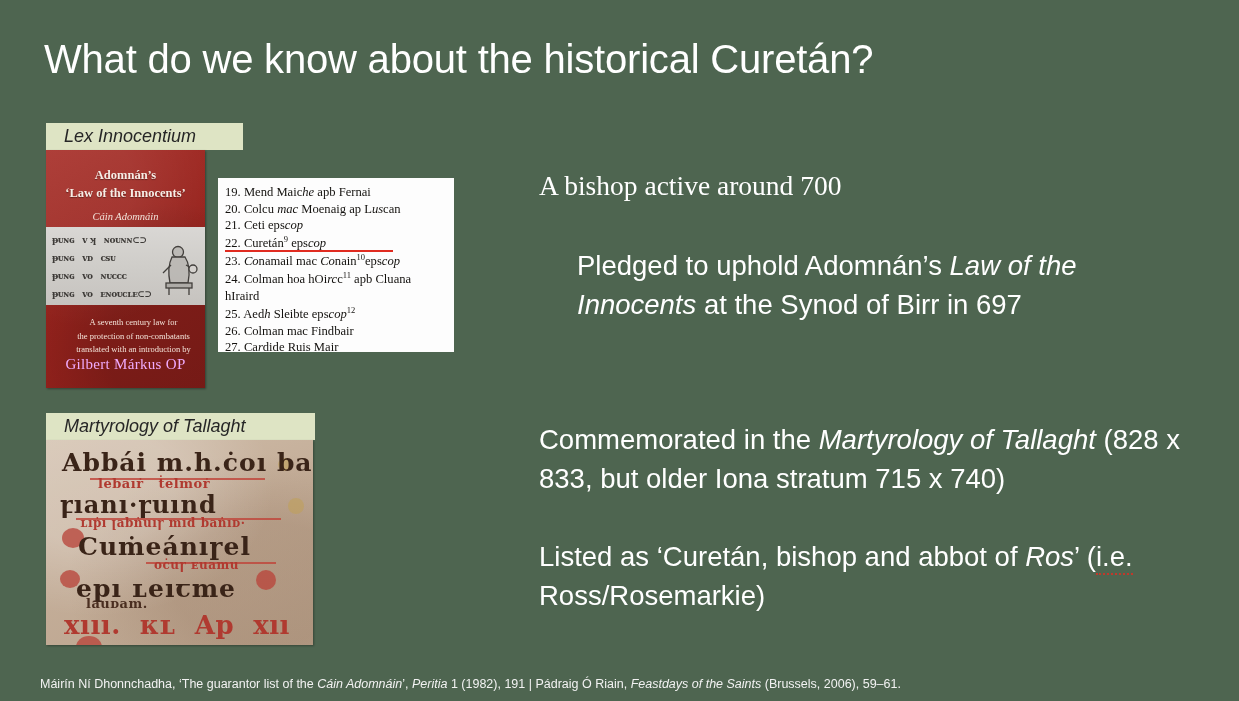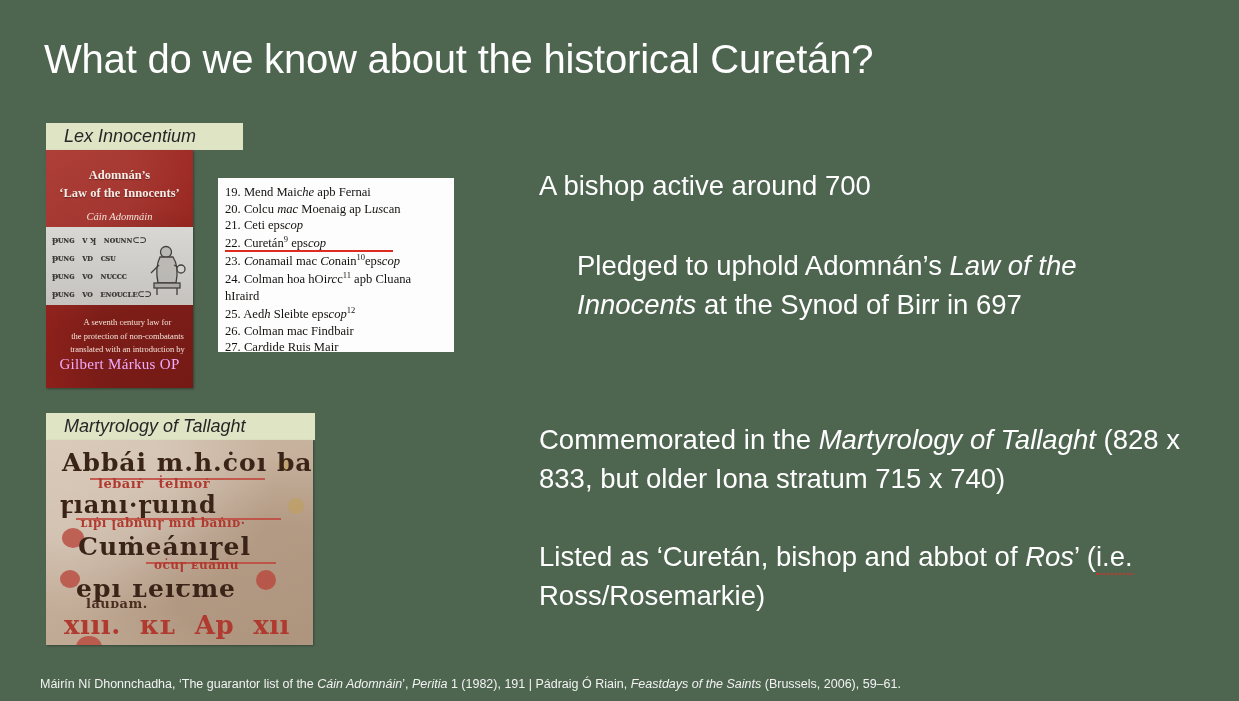--- a/index.html
+++ b/index.html
@@ -44,21 +44,21 @@
     box-sizing: border-box;
   }
   #caption-lex { left: 46px; top: 123px; width: 197px; height: 27px; }
   #caption-mart { left: 46px; top: 413px; width: 269px; height: 27px; }
 
   
   .book-cover {
     position: absolute;
     left: 46px;
     top: 150px;
-    width: 147px;
+    width: 159px;
     height: 238px;
     background: #9E2A23;
     overflow: hidden;
     box-shadow: 1px 1px 2px rgba(0,0,0,0.35);
   }
   .book-cover .cover-noise {
     position: absolute;
     inset: 0;
     background:
       radial-gradient(circle at 22% 14%, rgba(255,255,255,0.07) 0 22%, rgba(0,0,0,0) 60%),
@@ -237,21 +237,21 @@
 
   
   .body-block {
     position: absolute;
     color: #ffffff;
     font-size: 27.5px;
     font-weight: 400;
     line-height: 1.42;
   }
   .body-block i { font-style: italic; }
-  #body-1 { left: 539px; top: 166px; width: 650px; }
+  #body-1 { left: 539px; top: 166px; width: 650px; font-family: Liberation Serif, serif; }
   #body-2 { left: 539px; top: 246px; width: 600px; margin-left: 38px; }
   #body-3 { left: 539px; top: 420px; width: 670px; }
   #body-4 { left: 539px; top: 537px; width: 670px; }
 
   .spellerror {
     border-bottom: 2px dotted #C0392B;
     padding-bottom: 1px;
   }
 
   

